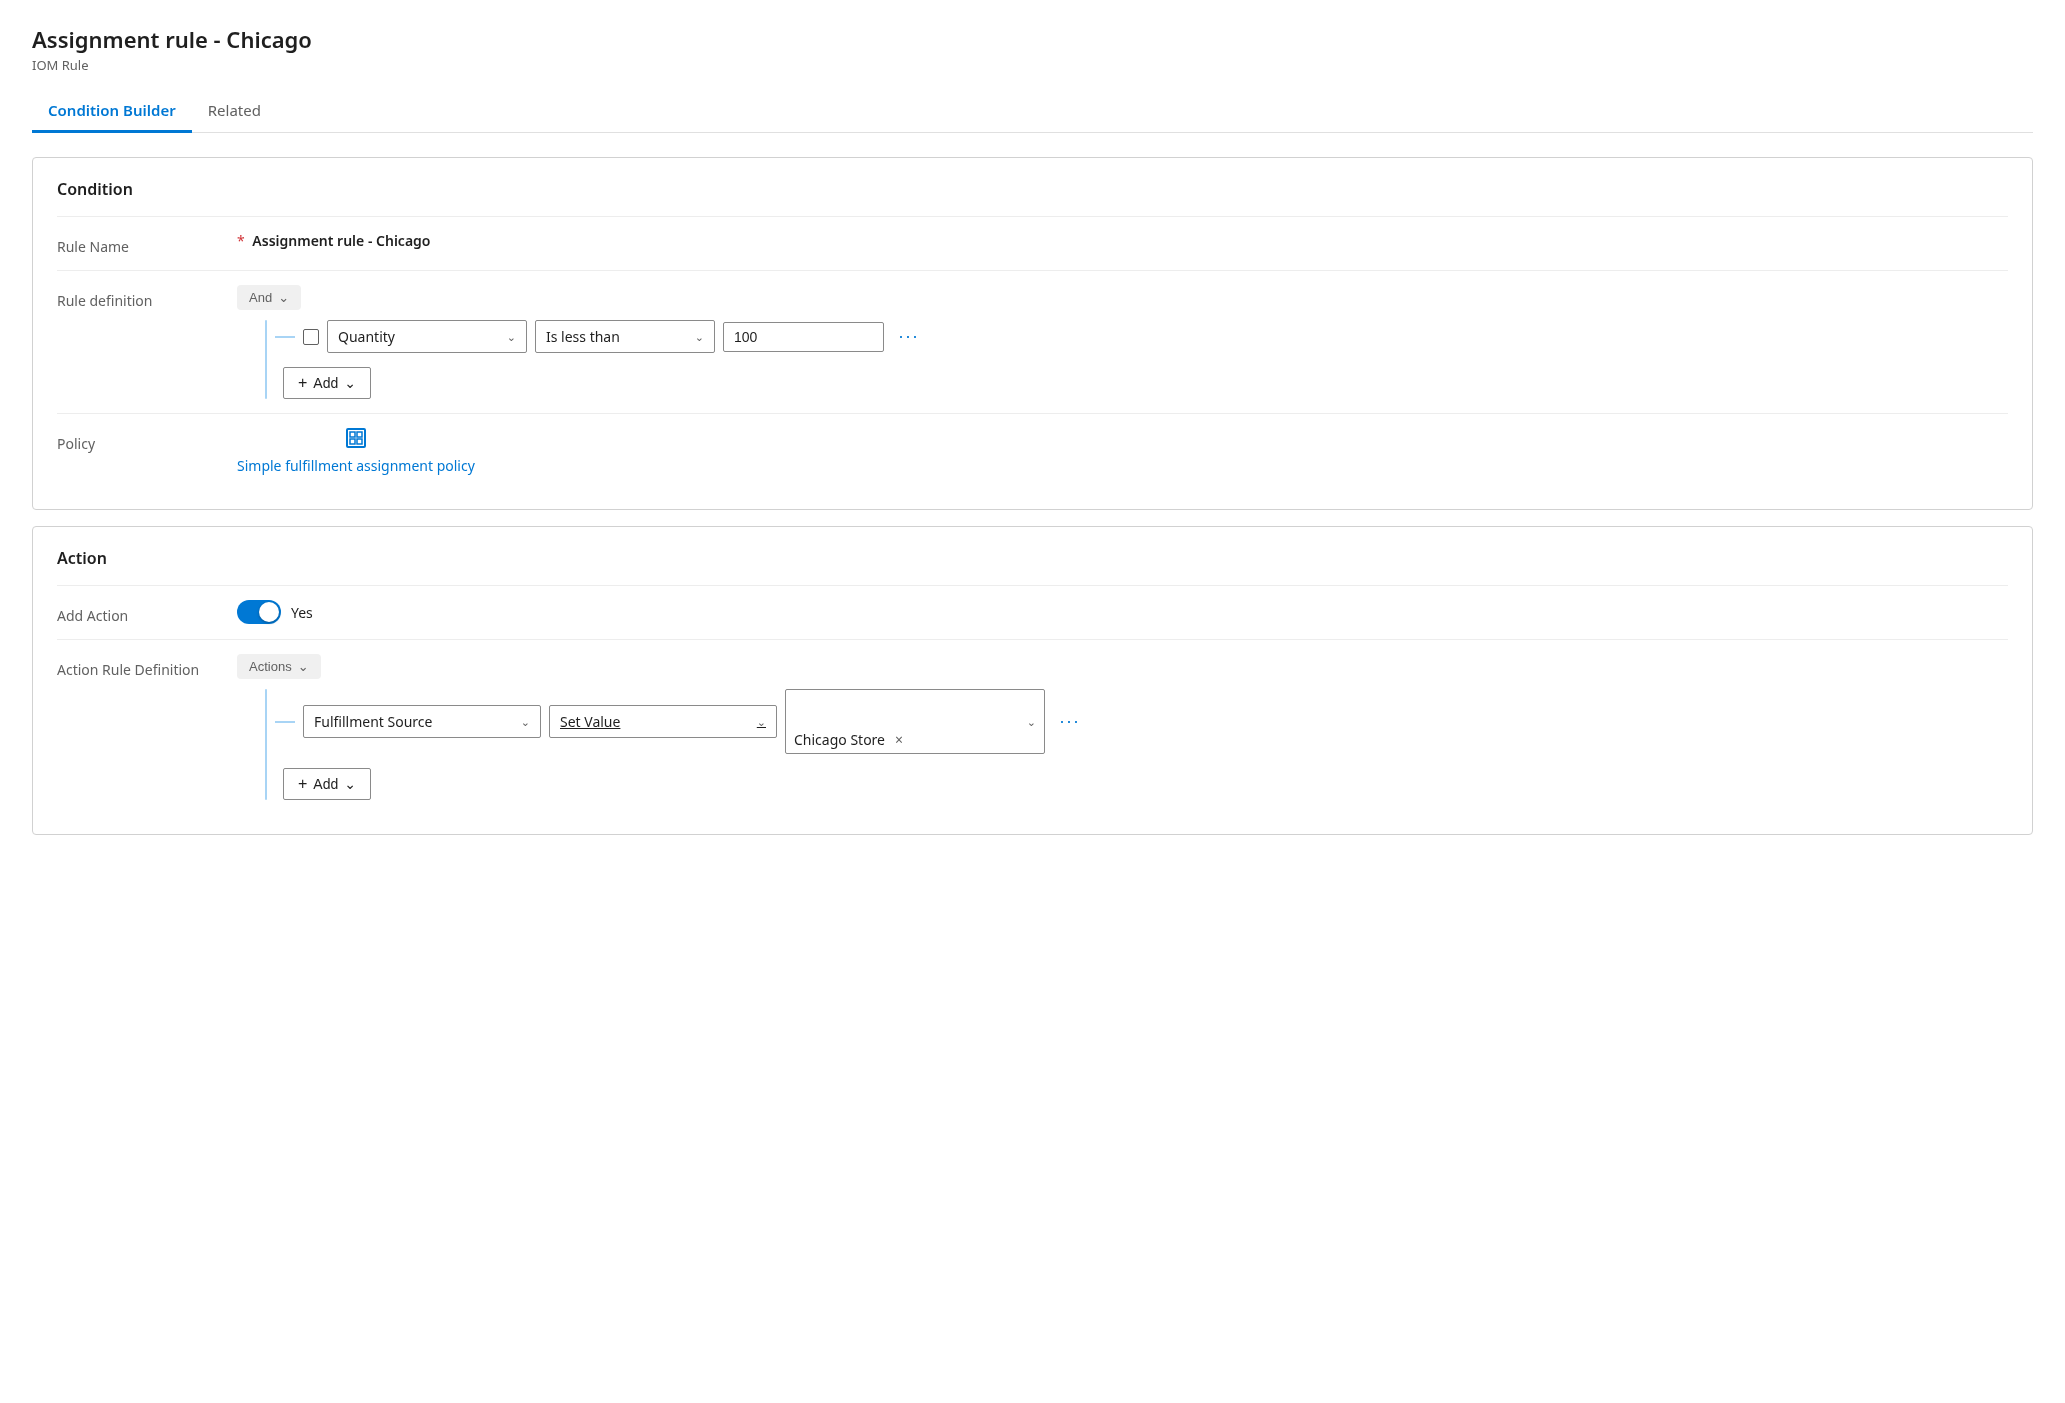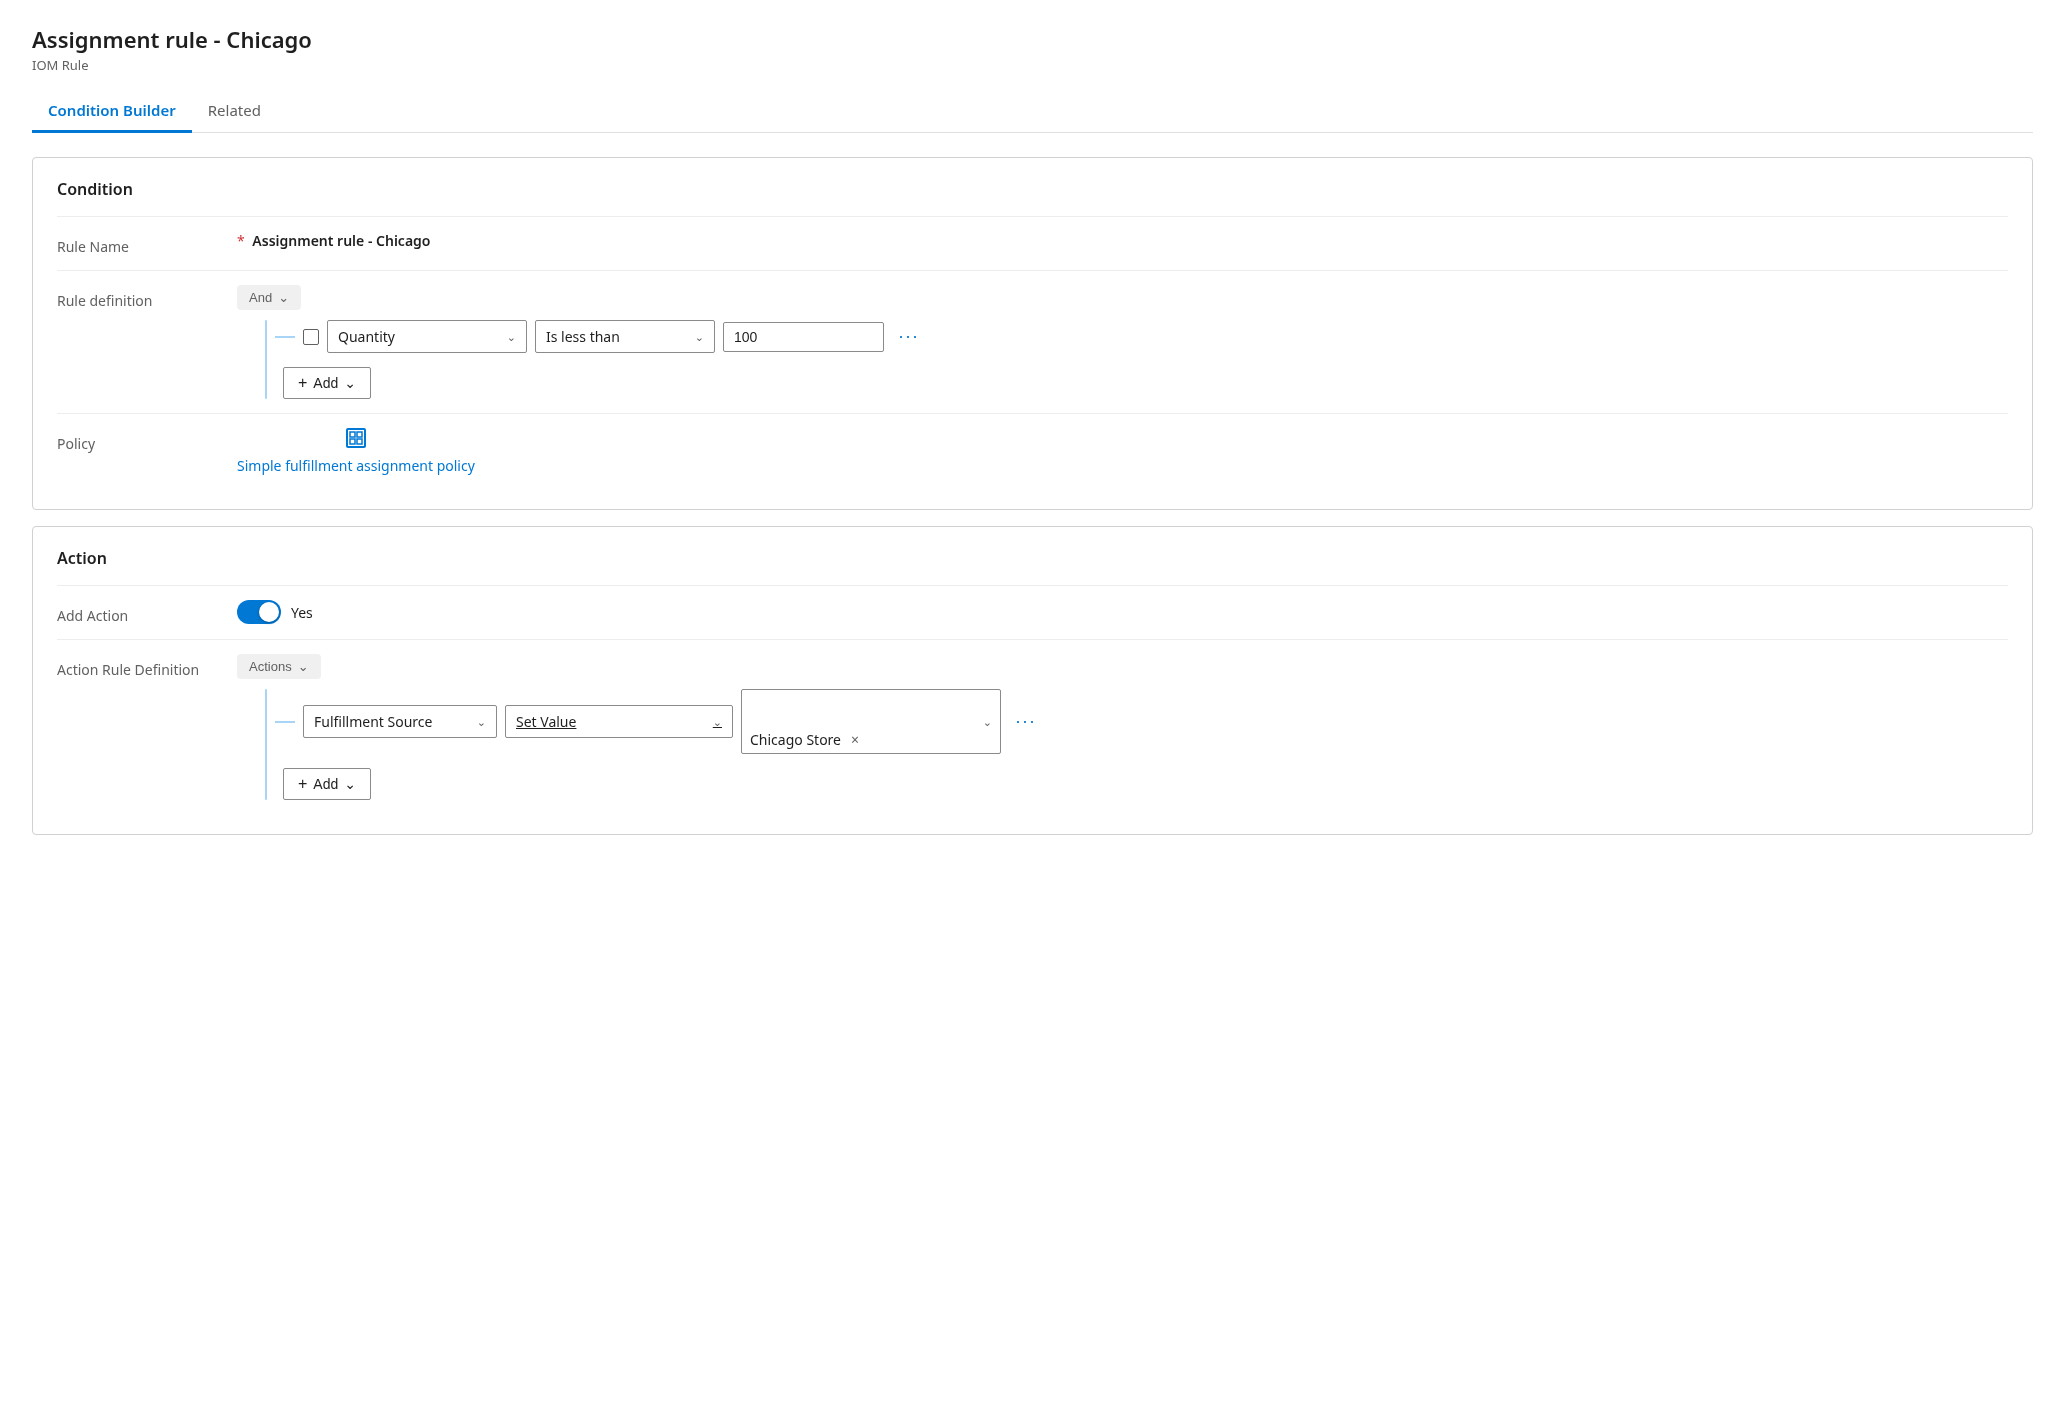--- a/index.html
+++ b/index.html
@@ -162,21 +162,21 @@
       font-size: 14px;
       color: #1f1f1f;
     }
     .dropdown-select.qty {
       width: 200px;
     }
     .dropdown-select.operator {
       width: 180px;
     }
     .dropdown-select.fulfillment {
-      width: 194px;
+      width: 238px;
       align-items: center;
     }
     .dropdown-select.set-value {
       width: 228px;
       text-decoration: underline;
     }
 
     .chevron-icon {
       color: #616161;
       font-size: 11px;

